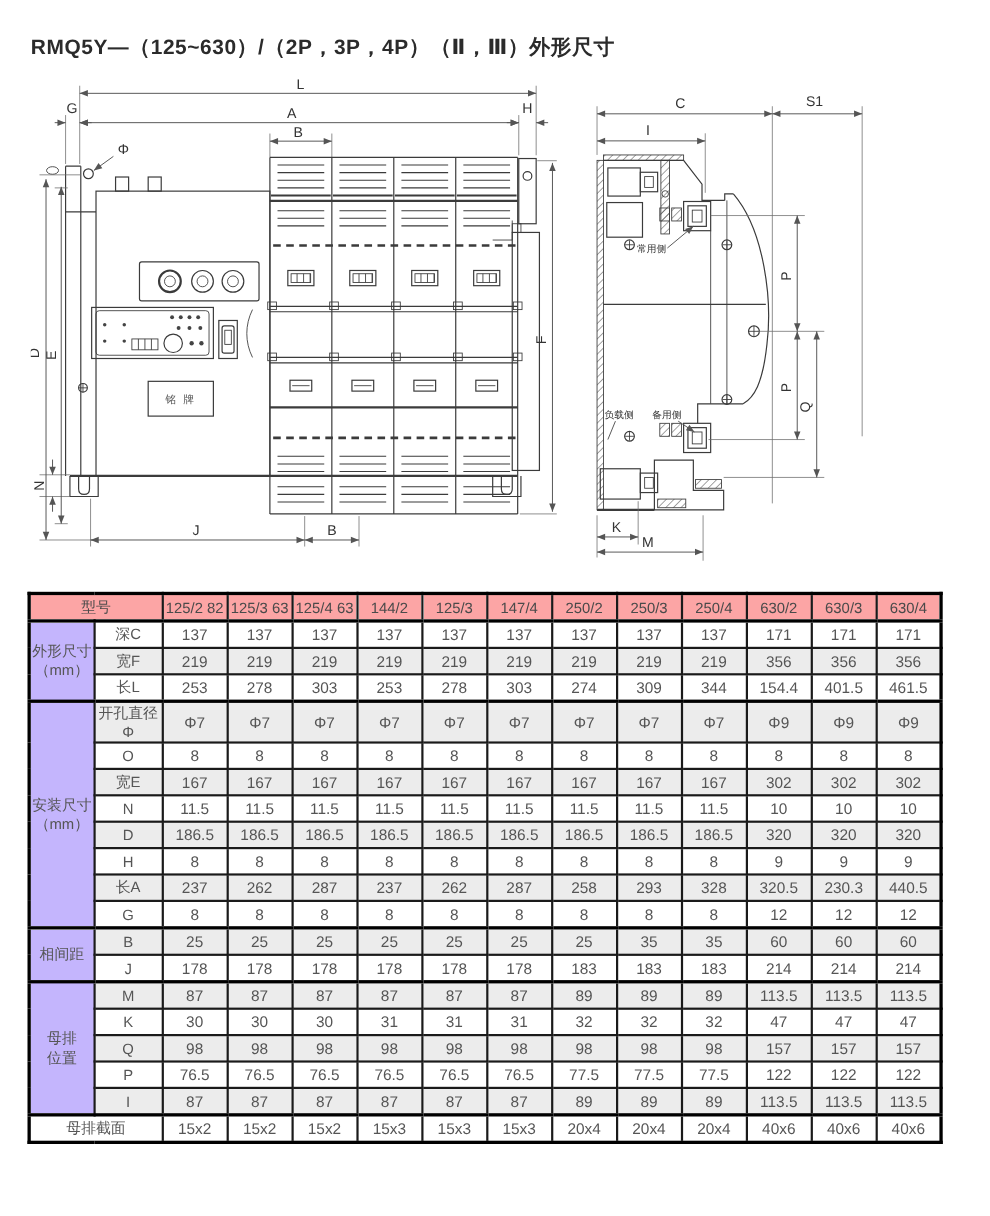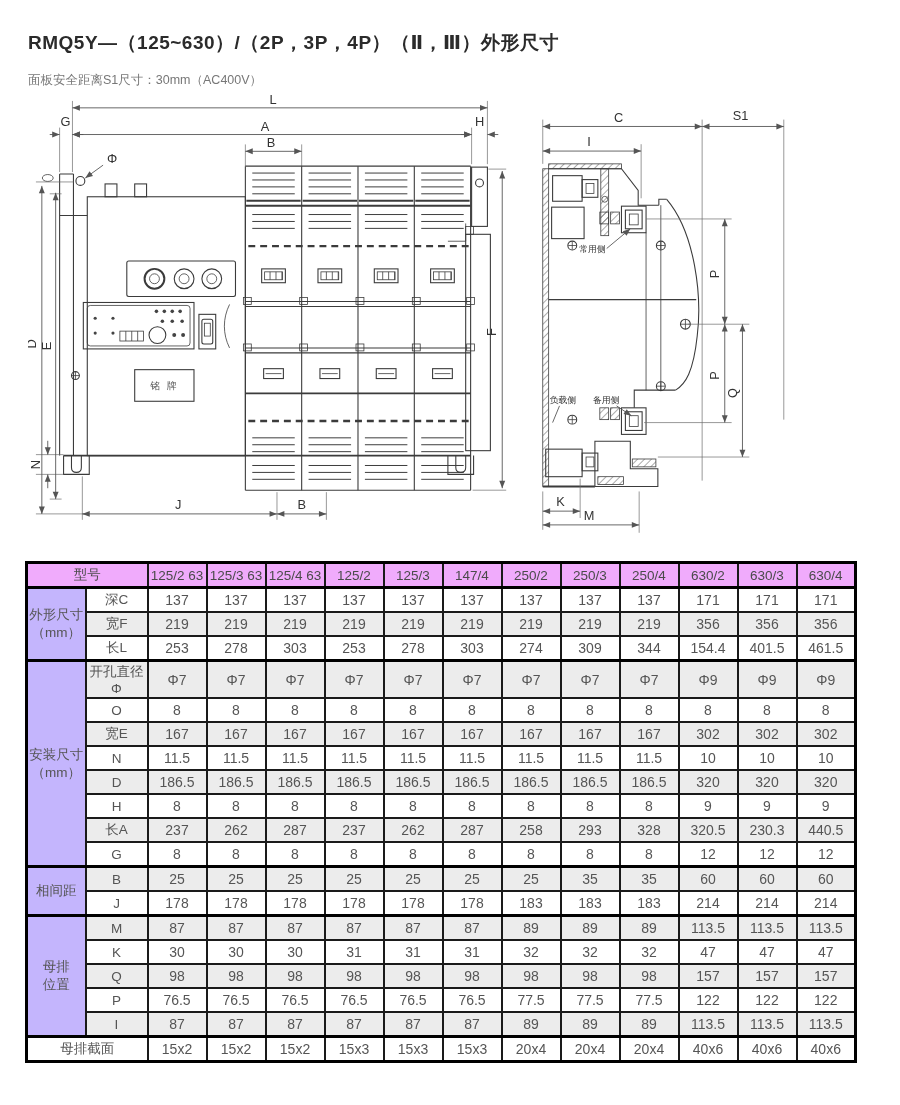--- a/index.html
+++ b/index.html
@@ -28,33 +28,32 @@
   table.dim{
     border-collapse:collapse;table-layout:fixed;width:829px;
     margin:16px 0 0 -3px;border:3px solid #000;
   }
   table.dim th, table.dim td{
     border:2px solid #1a1a1a;text-align:center;vertical-align:middle;
     color:#555;font-weight:normal;padding:1px 0;height:20px;
     font-size:13.5px;overflow:hidden;background:#fff;
   }
   table.dim td{font-size:14px;}
-  table.dim thead th{background:#f0abfc;color:#4a4a4a;}
+  table.dim thead th{background:#fca5a5;color:#4a4a4a;}
   table.dim tr.alt td, table.dim tr.alt th.rl{background:#ececec;}
   table.dim th.gl{background:#c4b5fd;white-space:pre-line;}
   table.dim tr.gs th, table.dim tr.gs td{border-top:3px solid #000;}
   table.dim thead tr th{border-bottom:3px solid #000;}
 </style>
 </head>
 <body>
 
 <div class="page">
 
   <h1 class="title">RMQ5Y—（125~630）/（2P，3P，4P）（Ⅱ，Ⅲ）外形尺寸</h1>
-  <p class="subtitle">面板安全距离S1尺寸：30mm（AC400V）</p>
 
   <div class="drawings">
 
     <svg width="494" viewBox="0 0 500 450">
       <defs>
         <marker id="f_ae" markerWidth="10" markerHeight="8" refX="8" refY="3.5" orient="auto" markerUnits="userSpaceOnUse">
           <path d="M0.5,0.5L8,3.5L0.5,6.5Z" fill="#555"></path>
         </marker>
         <marker id="f_as" markerWidth="10" markerHeight="8" refX="1" refY="3.5" orient="auto" markerUnits="userSpaceOnUse">
           <path d="M8.5,0.5L1,3.5L8.5,6.5Z" fill="#555"></path>
@@ -316,24 +315,24 @@
         <col style="width:59px">
         <col style="width:59px">
       <col style="width:59px">
         <col style="width:59px">
         <col style="width:59px">
         <col style="width:59px">
     </colgroup>
     <thead>
         <tr>
           <th class="mh" colspan="2">型号</th>
-          <th>125/2 63</th>
+          <th>125/2 82</th>
           <th>125/3 63</th>
           <th>125/4 63</th>
-          <th>125/2</th>
+          <th>144/2</th>
           <th>125/3</th>
           <th>147/4</th>
           <th>250/2</th>
           <th>250/3</th>
           <th>250/4</th>
           <th>630/2</th>
           <th>630/3</th>
           <th>630/4</th>
         </tr>
       </thead>

